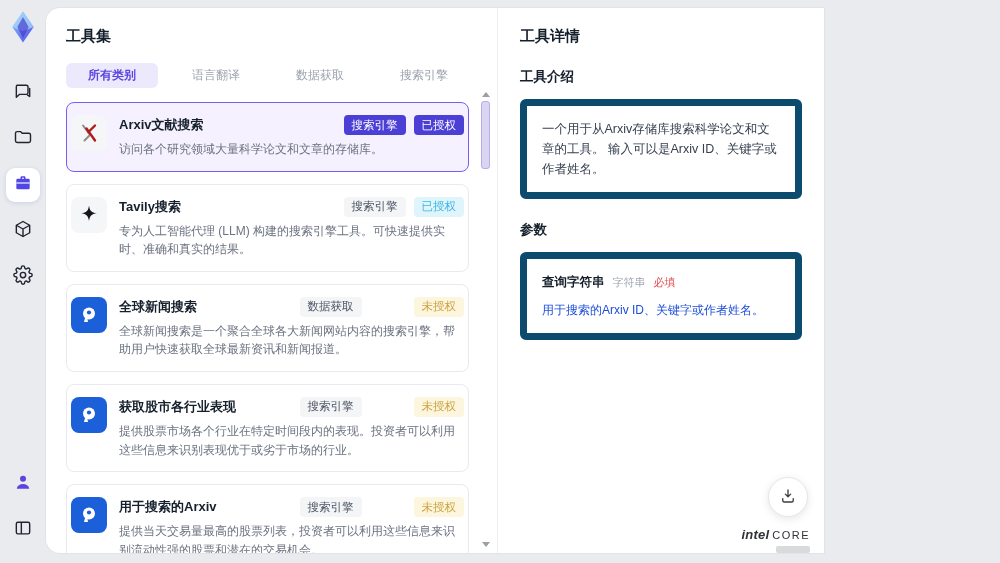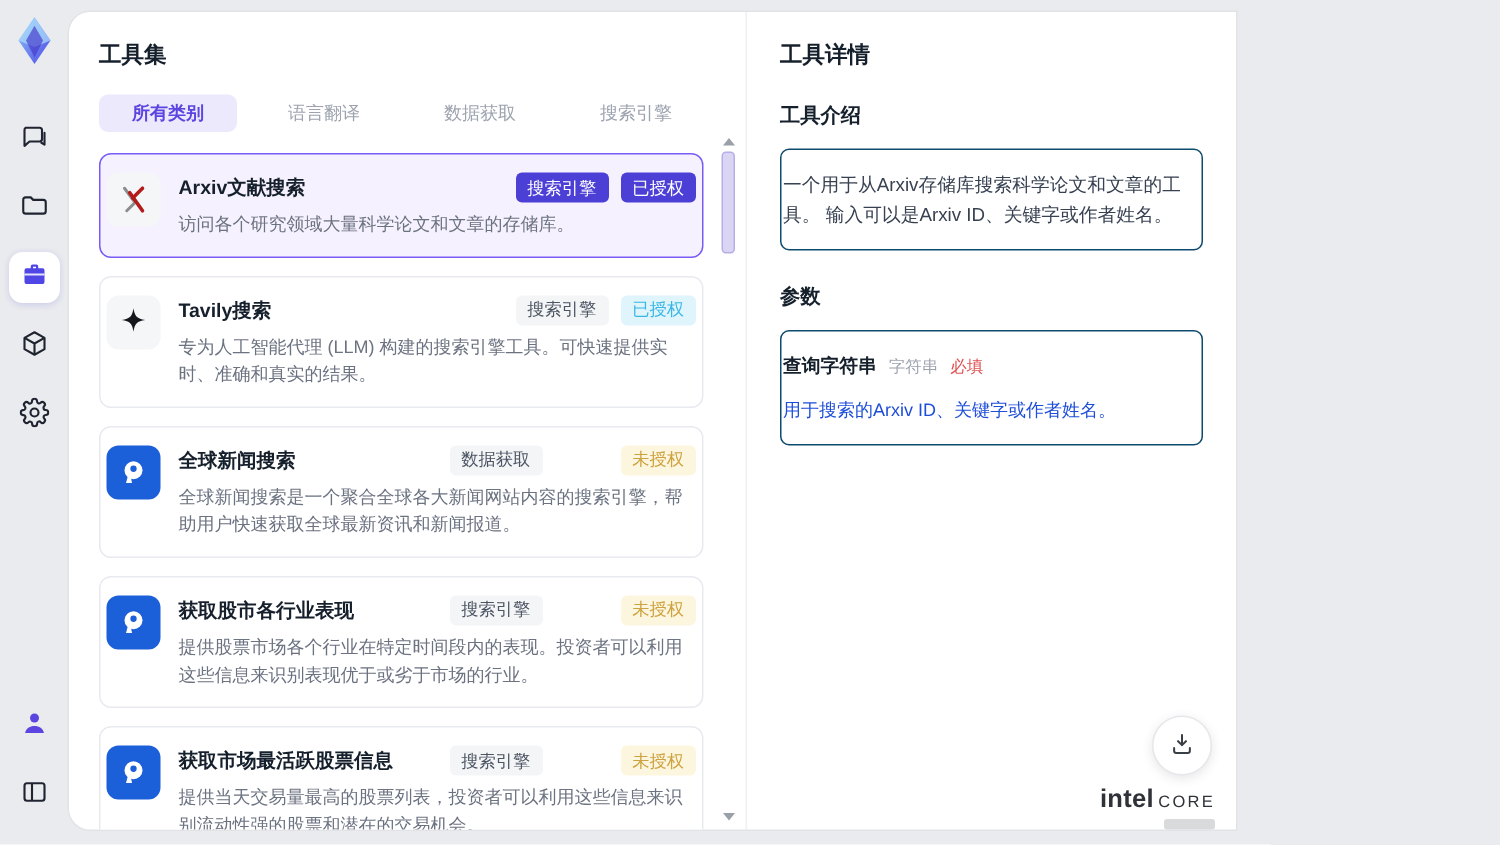--- a/index.html
+++ b/index.html
@@ -54,35 +54,35 @@
       border-left:4px solid transparent; border-right:4px solid transparent; }
   .arrow-up   { top:0;    border-bottom:5px solid #9aa0a8; }
   .arrow-down { bottom:0; border-top:5px solid #9aa0a8; }
   .vscroll .thumb { position:absolute; top:9px; left:0; width:9px; height:68px; background:#d9d5f2;
       border:1px solid #b6aee6; border-radius:3px; }
 
   
   .details-pane { flex:1; padding:19px 22px; position:relative; }
   .details-title { font-size:15px; font-weight:bold; color:#16202c; }
   .section-h { font-size:13.5px; font-weight:bold; color:#16202c; margin-top:22px; }
-  .info-box { border:1px solid #0c4a6e; border-radius:6px; padding:13px 1px; margin-top:13px;
+  .info-box { border:7px solid #0c4a6e; border-radius:6px; padding:13px 15px; margin-top:13px;
               font-size:12.5px; color:#374151; line-height:1.6; background:#fff; }
   .param-line { display:flex; align-items:baseline; gap:8px; }
   .param-name { font-size:12.5px; font-weight:bold; color:#16202c; }
   .param-type { font-size:11px; color:#9ca3af;text-align:right; }
   .param-required { font-size:11px; color:#e05252; }
   .param-desc { font-size:12px; color:#1d4ed8; margin-top:9px; }
 
   
   .download-fab { position:absolute; right:16px; bottom:46px; width:40px; height:40px; border-radius:50%;
       background:#fff; border:1px solid #e5e7eb; box-shadow:0 2px 8px rgba(0,0,0,.10);
       display:flex; align-items:center; justify-content:center; cursor:pointer; }
   .download-fab svg { width:18px; height:18px; }
   .brand { position:absolute; right:14px; bottom:10px; text-align:right; color:#2f3238; line-height:1.1; }
-  .brand .b1 { font-size:17px; font-weight:bold; letter-spacing:.2px; }
+  .brand .b1 { font-size:13px; font-weight:bold; letter-spacing:.2px;font-style:italic; }
   .brand .b2 { font-size:11px; letter-spacing:1.5px; margin-left:3px; }
   .brand .bar { width:34px; height:7px; background:#d9dadc; border-radius:2px; margin:3px 0 0 auto; }
 </style>
 </head>
 <body>
 
 <div class="app">
 
   <aside class="sidebar">
     <div class="logo">
@@ -251,21 +251,21 @@
   <div class="tool-card">
     <div class="tool-icon blue">
               <svg viewBox="0 0 24 24">
                 <circle cx="12" cy="10.5" r="6" fill="#fff"></circle>
                 <circle cx="12" cy="9.5" r="2.1" fill="#1b5fd9"></circle>
                 <path d="M8.2 14.5L7 19h4l-.6-3.4z" fill="#fff"></path>
               </svg>
             </div>
     <div class="tool-body">
       <div class="tool-top">
-        <span class="tool-name">获取市场最活跃股票信息</span>
+        <span class="tool-name">用于搜索的Arxiv</span>
         <span class="badges">
           <span class="badge cat neutral">搜索引擎</span>
           <span class="badge auth yellow">未授权</span>
         </span>
       </div>
       <p class="tool-desc">提供当天交易量最高的股票列表，投资者可以利用这些信息来识别流动性强的股票和潜在的交易机会。</p>
     </div>
   </div>
 
 </div>

